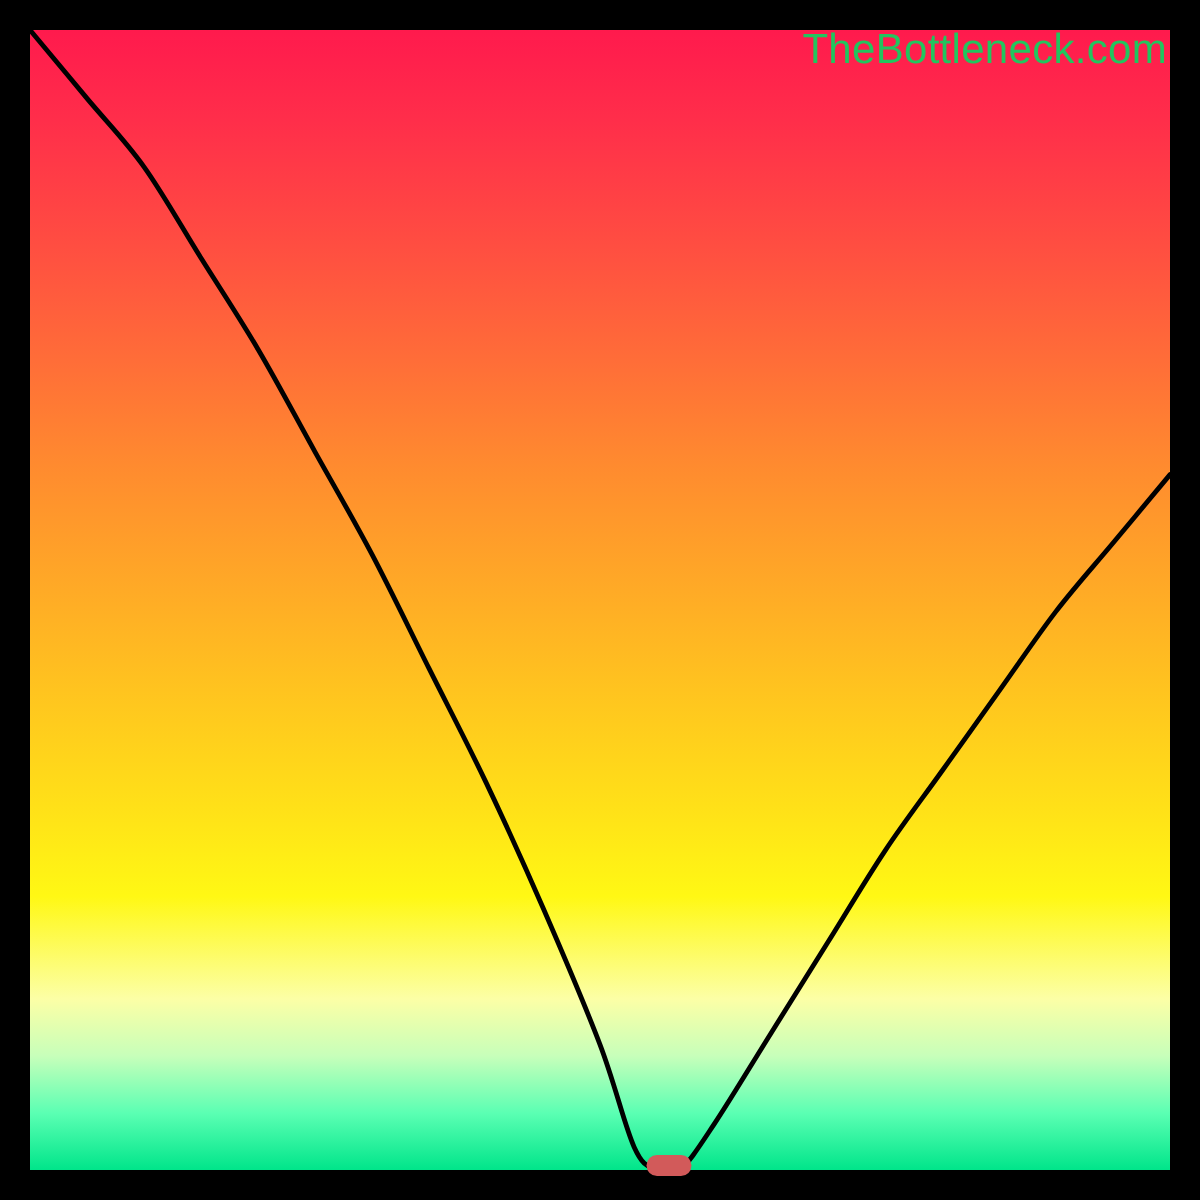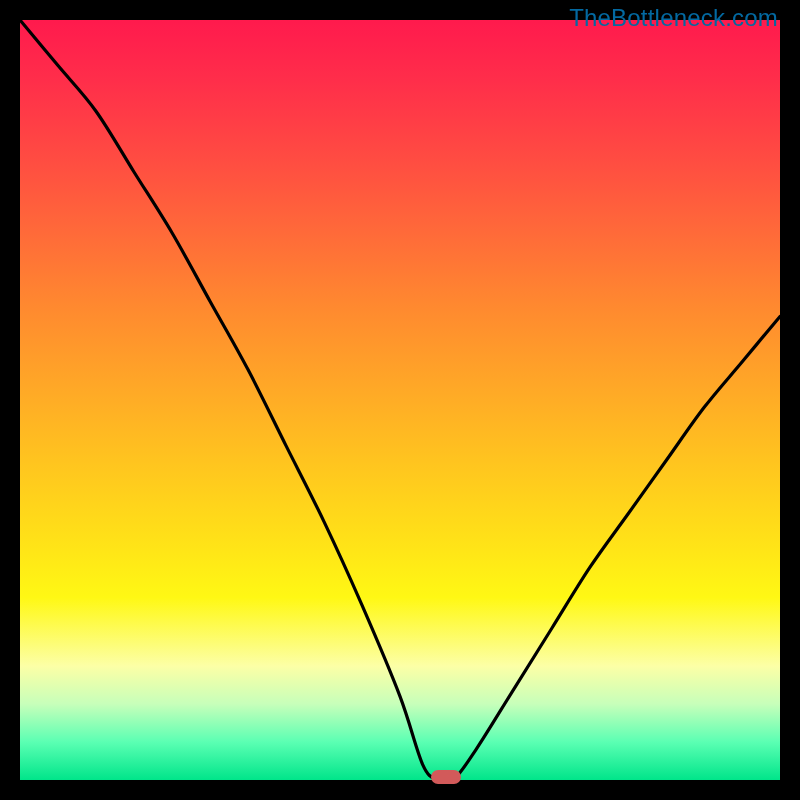--- a/index.html
+++ b/index.html
@@ -26,24 +26,24 @@
       #ffc41f 58%,
       #ffe018 68%,
       #fff814 76%,
       #fcffa6 85%,
       #c7ffba 90%,
       #5bffb3 95%,
       #00e58a 100%);
   }
   .watermark {
     position: absolute;
-    top: 4px;
+    top: 17px;
     right: 22px;
-    color: #0369a1;
-    font-size: 24px;
+    color: #22c55e;
+    font-size: 28px;
     font-weight: 500;
     letter-spacing: 0.2px;
   }
   svg.curve {
     position: absolute;
     left: 0;
     top: 0;
     width: 760px;
     height: 760px;
     overflow: visible;

